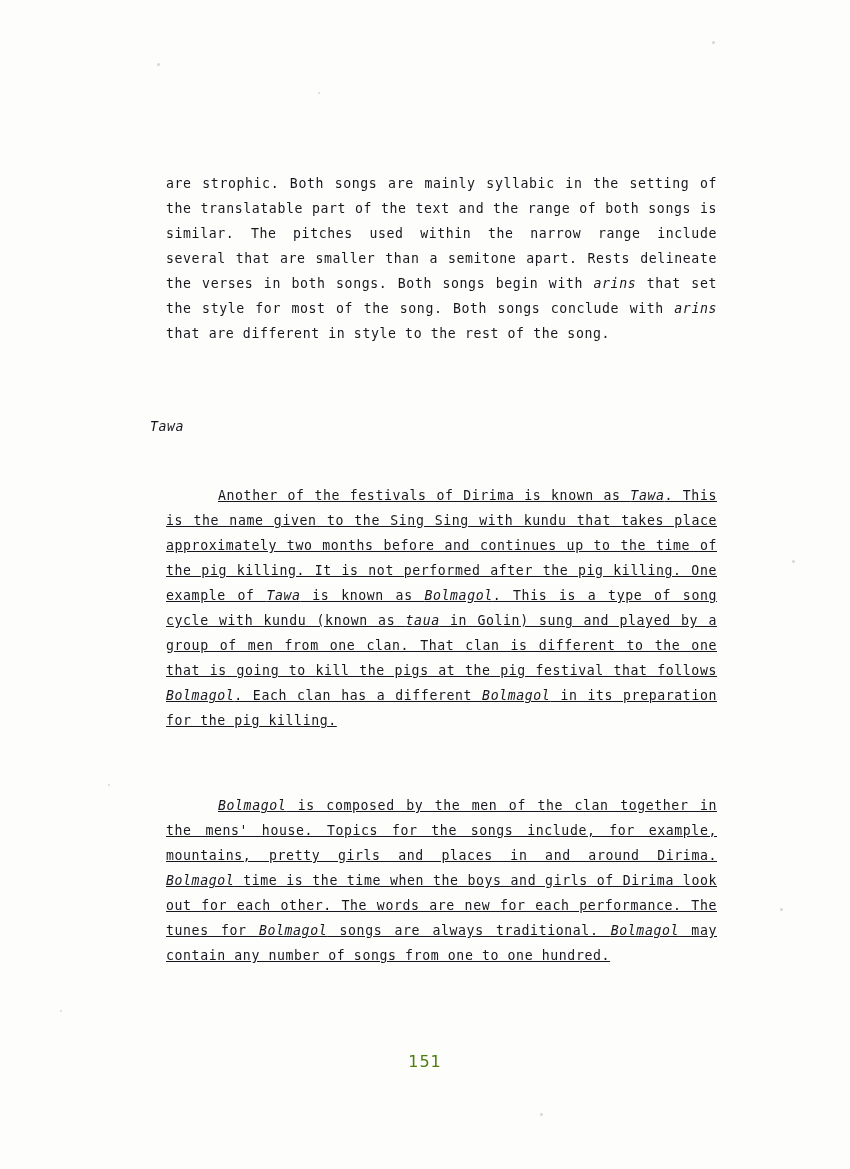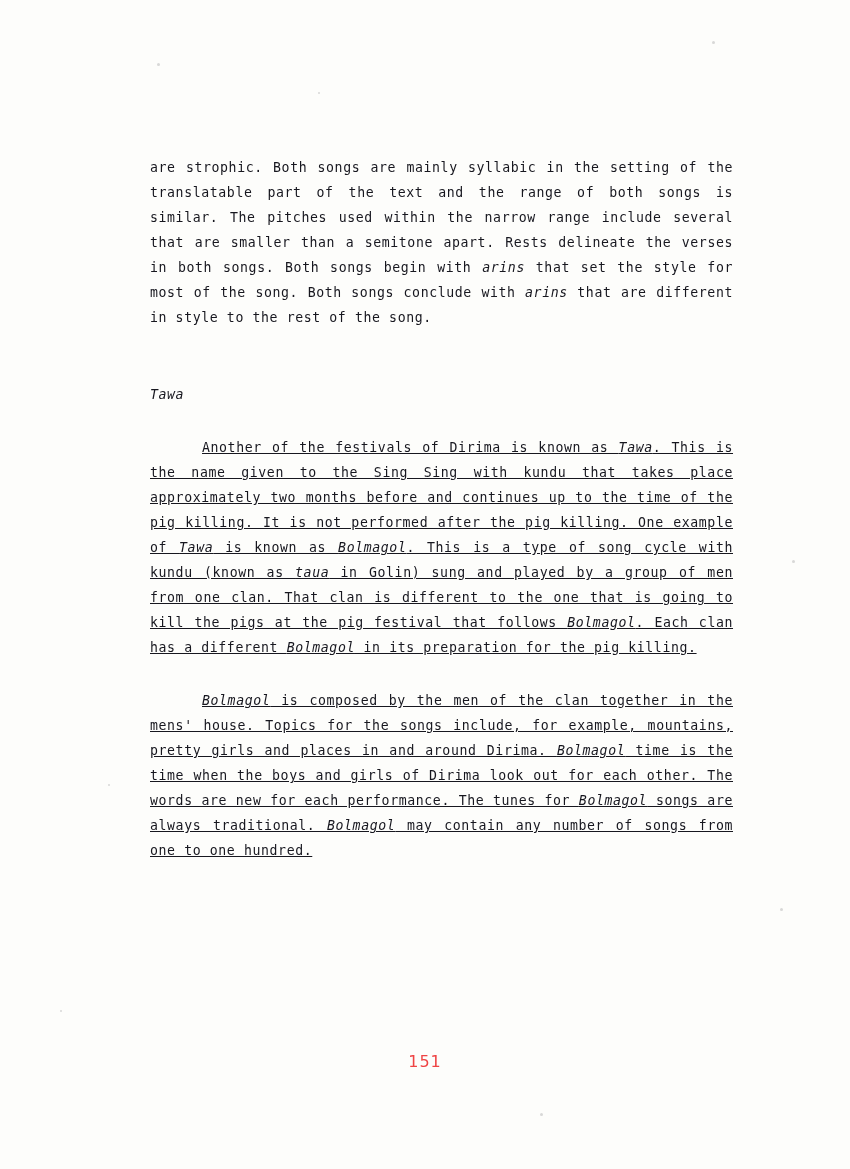--- a/index.html
+++ b/index.html
@@ -29,21 +29,21 @@
     border-radius: 50%;
     opacity: .55;
   }
   .text-col {
     position: absolute;
     left: 150px;
     top: 155px;
     width: 583px;
   }
   p.para {
-    margin: 0;
+    margin: 16px;
     font-size: 13.2px;
     line-height: 25px;
     text-align: justify;
     letter-spacing: 0.6px;
     color: #17171f;
     word-spacing: 0px;
   }
   p.para.indent {
     text-indent: 52px;
     text-decoration: underline;
@@ -60,21 +60,21 @@
   }
   i.it { font-style: italic; }
   .folio {
     position: absolute;
     top: 1052px;
     left: 0;
     width: 850px;
     text-align: center;
     font-size: 16px;
     letter-spacing: 1px;
-    color: #ef4444;
+    color: #4d7c0f;
     font-family: "DejaVu Sans", sans-serif;
   }
 </style>
 </head>
 <body>
 
 <div class="page">
 
   <div class="speck" style="left:157px;top:63px;width:3px;height:3px;"></div>
   <div class="speck" style="left:318px;top:92px;width:2px;height:2px;"></div>

